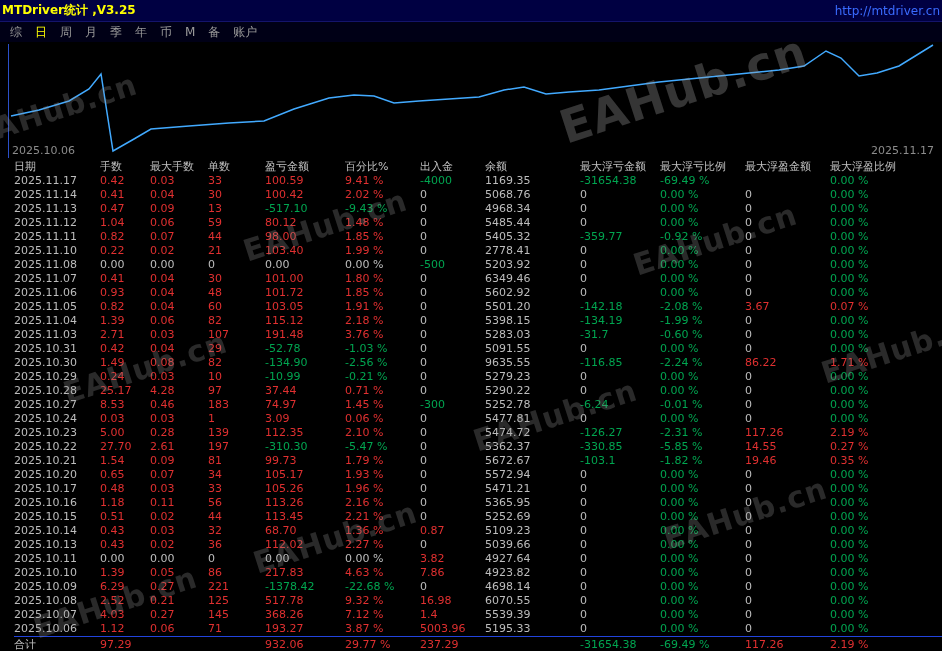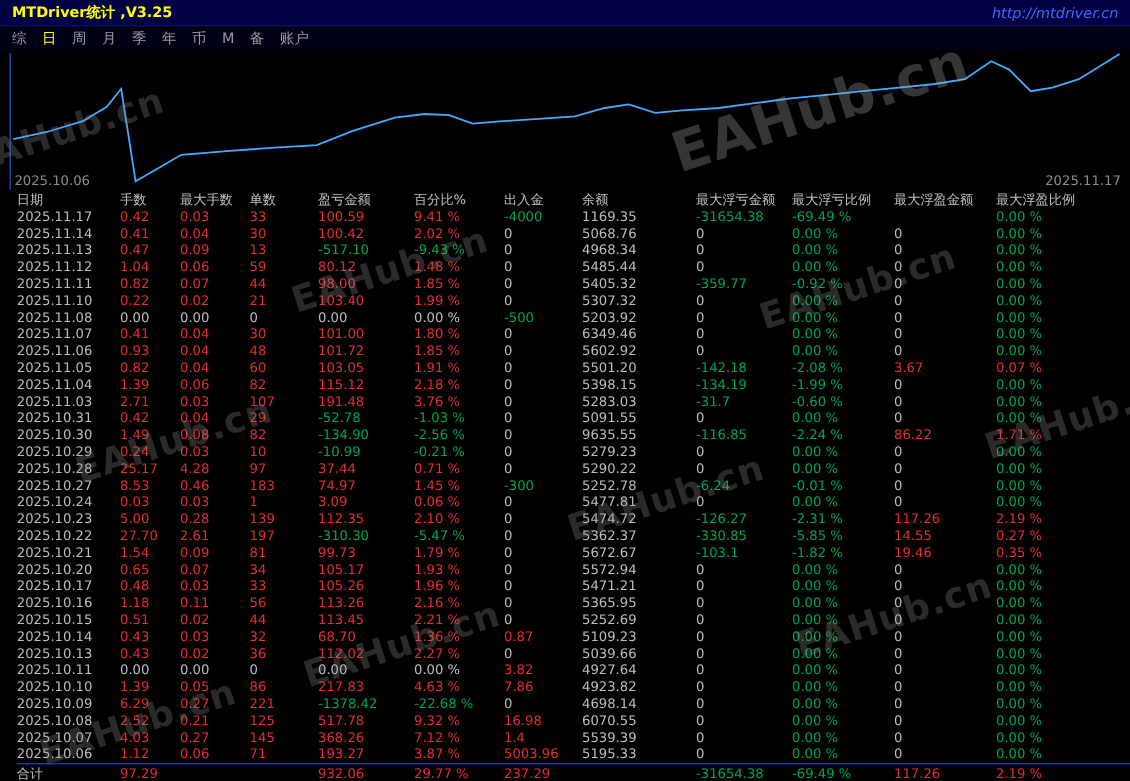--- a/index.html
+++ b/index.html
@@ -1,23 +1,23 @@
 <!DOCTYPE html>
 <html><head>
 <meta charset="utf-8">
 <style>
   html,body { margin:0; padding:0; background:#000; }
   .app { position:relative; width:942px; height:651px; background:#000; overflow:hidden;
          font-family:"DejaVu Sans", sans-serif; -webkit-font-smoothing:antialiased; }
 
   .titlebar { height:22px; background:#000042; border-bottom:1px solid #14146a;
               display:flex; justify-content:space-between; align-items:center;
-              padding:0 10px; box-sizing:border-box; }
+              padding:0 2px; box-sizing:border-box; }
   .title { color:#ffff00; font-size:12px; font-weight:bold; white-space:nowrap; }
-  .url { color:#3a6bff; font-size:12px; text-decoration:none; white-space:nowrap;font-style:italic; }
+  .url { color:#3a6bff; font-size:12px; text-decoration:none; white-space:nowrap; }
 
   .menubar { height:20px; background:#000016; display:flex; align-items:center;
              gap:13px; padding:0 10px; font-size:12px; color:#9a9a9a; }
   .menu-item { cursor:default; }
   .menu-item.active { color:#ffff00; }
 
   .chart { position:relative; height:118px; background:#000; }
   .axis { position:absolute; left:8px; top:2px; width:1px; height:114px; background:#2b50c8; }
   .chart svg { position:absolute; left:9px; top:2px; }
   .chart-label { position:absolute; font-size:11px; color:#8c8c8c; bottom:3px; }
@@ -168,21 +168,21 @@
           <span class="tcell c-neg">0.00 %</span>
         </div>
         <div class="trow">
           <span class="tcell c-plain">2025.11.10</span>
           <span class="tcell c-pos">0.22</span>
           <span class="tcell c-pos">0.02</span>
           <span class="tcell c-pos">21</span>
           <span class="tcell c-pos">103.40</span>
           <span class="tcell c-pos">1.99 %</span>
           <span class="tcell c-plain">0</span>
-          <span class="tcell c-plain">5307.32</span>
+          <span class="tcell c-plain">2778.41</span>
           <span class="tcell c-plain">0</span>
           <span class="tcell c-neg">0.00 %</span>
           <span class="tcell c-plain">0</span>
           <span class="tcell c-neg">0.00 %</span>
         </div>
         <div class="trow">
           <span class="tcell c-plain">2025.11.08</span>
           <span class="tcell c-plain">0.00</span>
           <span class="tcell c-plain">0.00</span>
           <span class="tcell c-plain">0</span>

